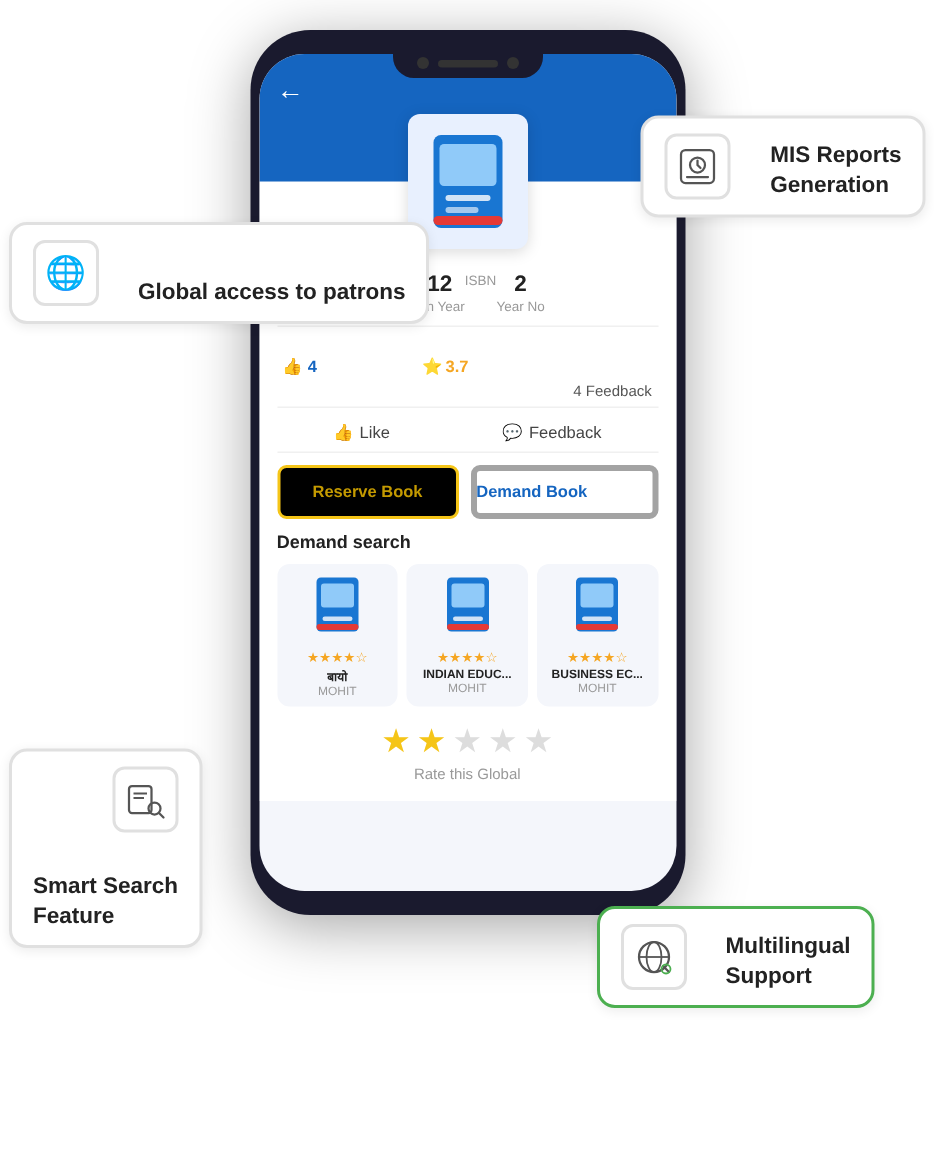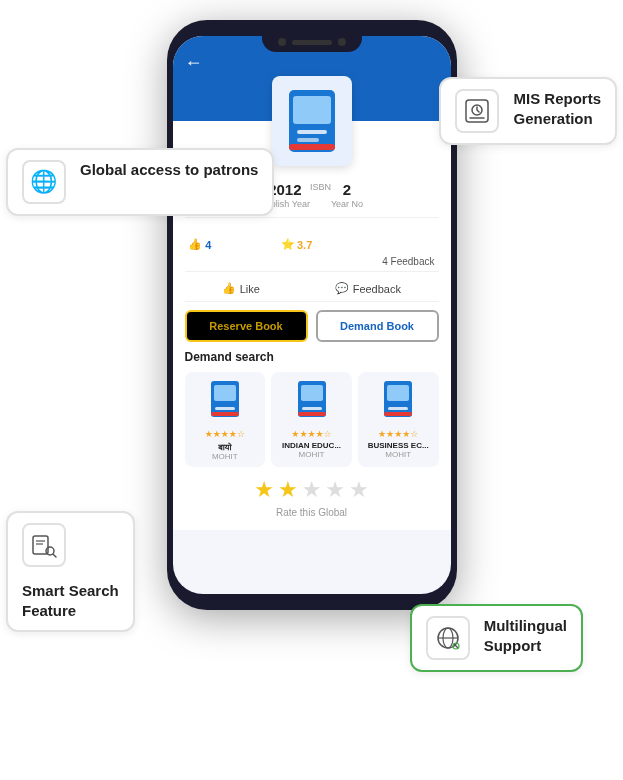--- a/index.html
+++ b/index.html
@@ -12,22 +12,22 @@
       overflow: hidden;
     }
 
     
     .feature-badge {
       position: absolute;
       background: #fff;
       border: 2px solid #e0e0e0;
       border-radius: 12px;
       display: flex;
-      align-items: flex-start;
-      gap: 14px;
+      align-items: flex-end;
+      gap: 26px;
       padding: 10px 14px;
       z-index: 10;
       box-shadow: 0 2px 8px rgba(0,0,0,0.08);
     }
     .feature-badge.green-border { border-color: #4caf50; }
     .feature-badge .badge-icon {
       width: 44px;
       height: 44px;
       border: 2px solid #e0e0e0;
       border-radius: 8px;
@@ -218,28 +218,28 @@
       background: #000000;
       color: #c49a00;
       font-size: 11px;
       font-weight: 700;
       cursor: pointer;
       text-align: center;
     }
     .btn-demand {
       flex: 1;
       padding: 8px 0;
-      border: 2px solid #a3a3a3;
+      border: 4px solid #a3a3a3;
       border-radius: 6px;
       background: #fff;
       color: #1565c0;
       font-size: 11px;
       font-weight: 700;
       cursor: pointer;
-      text-align: center;
+      text-align: left;
     }
 
     
     .related-label {
       font-size: 12px;
       font-weight: 700;
       color: #222;
       margin: 4px 0 8px 0;
     }
     .related-grid {

